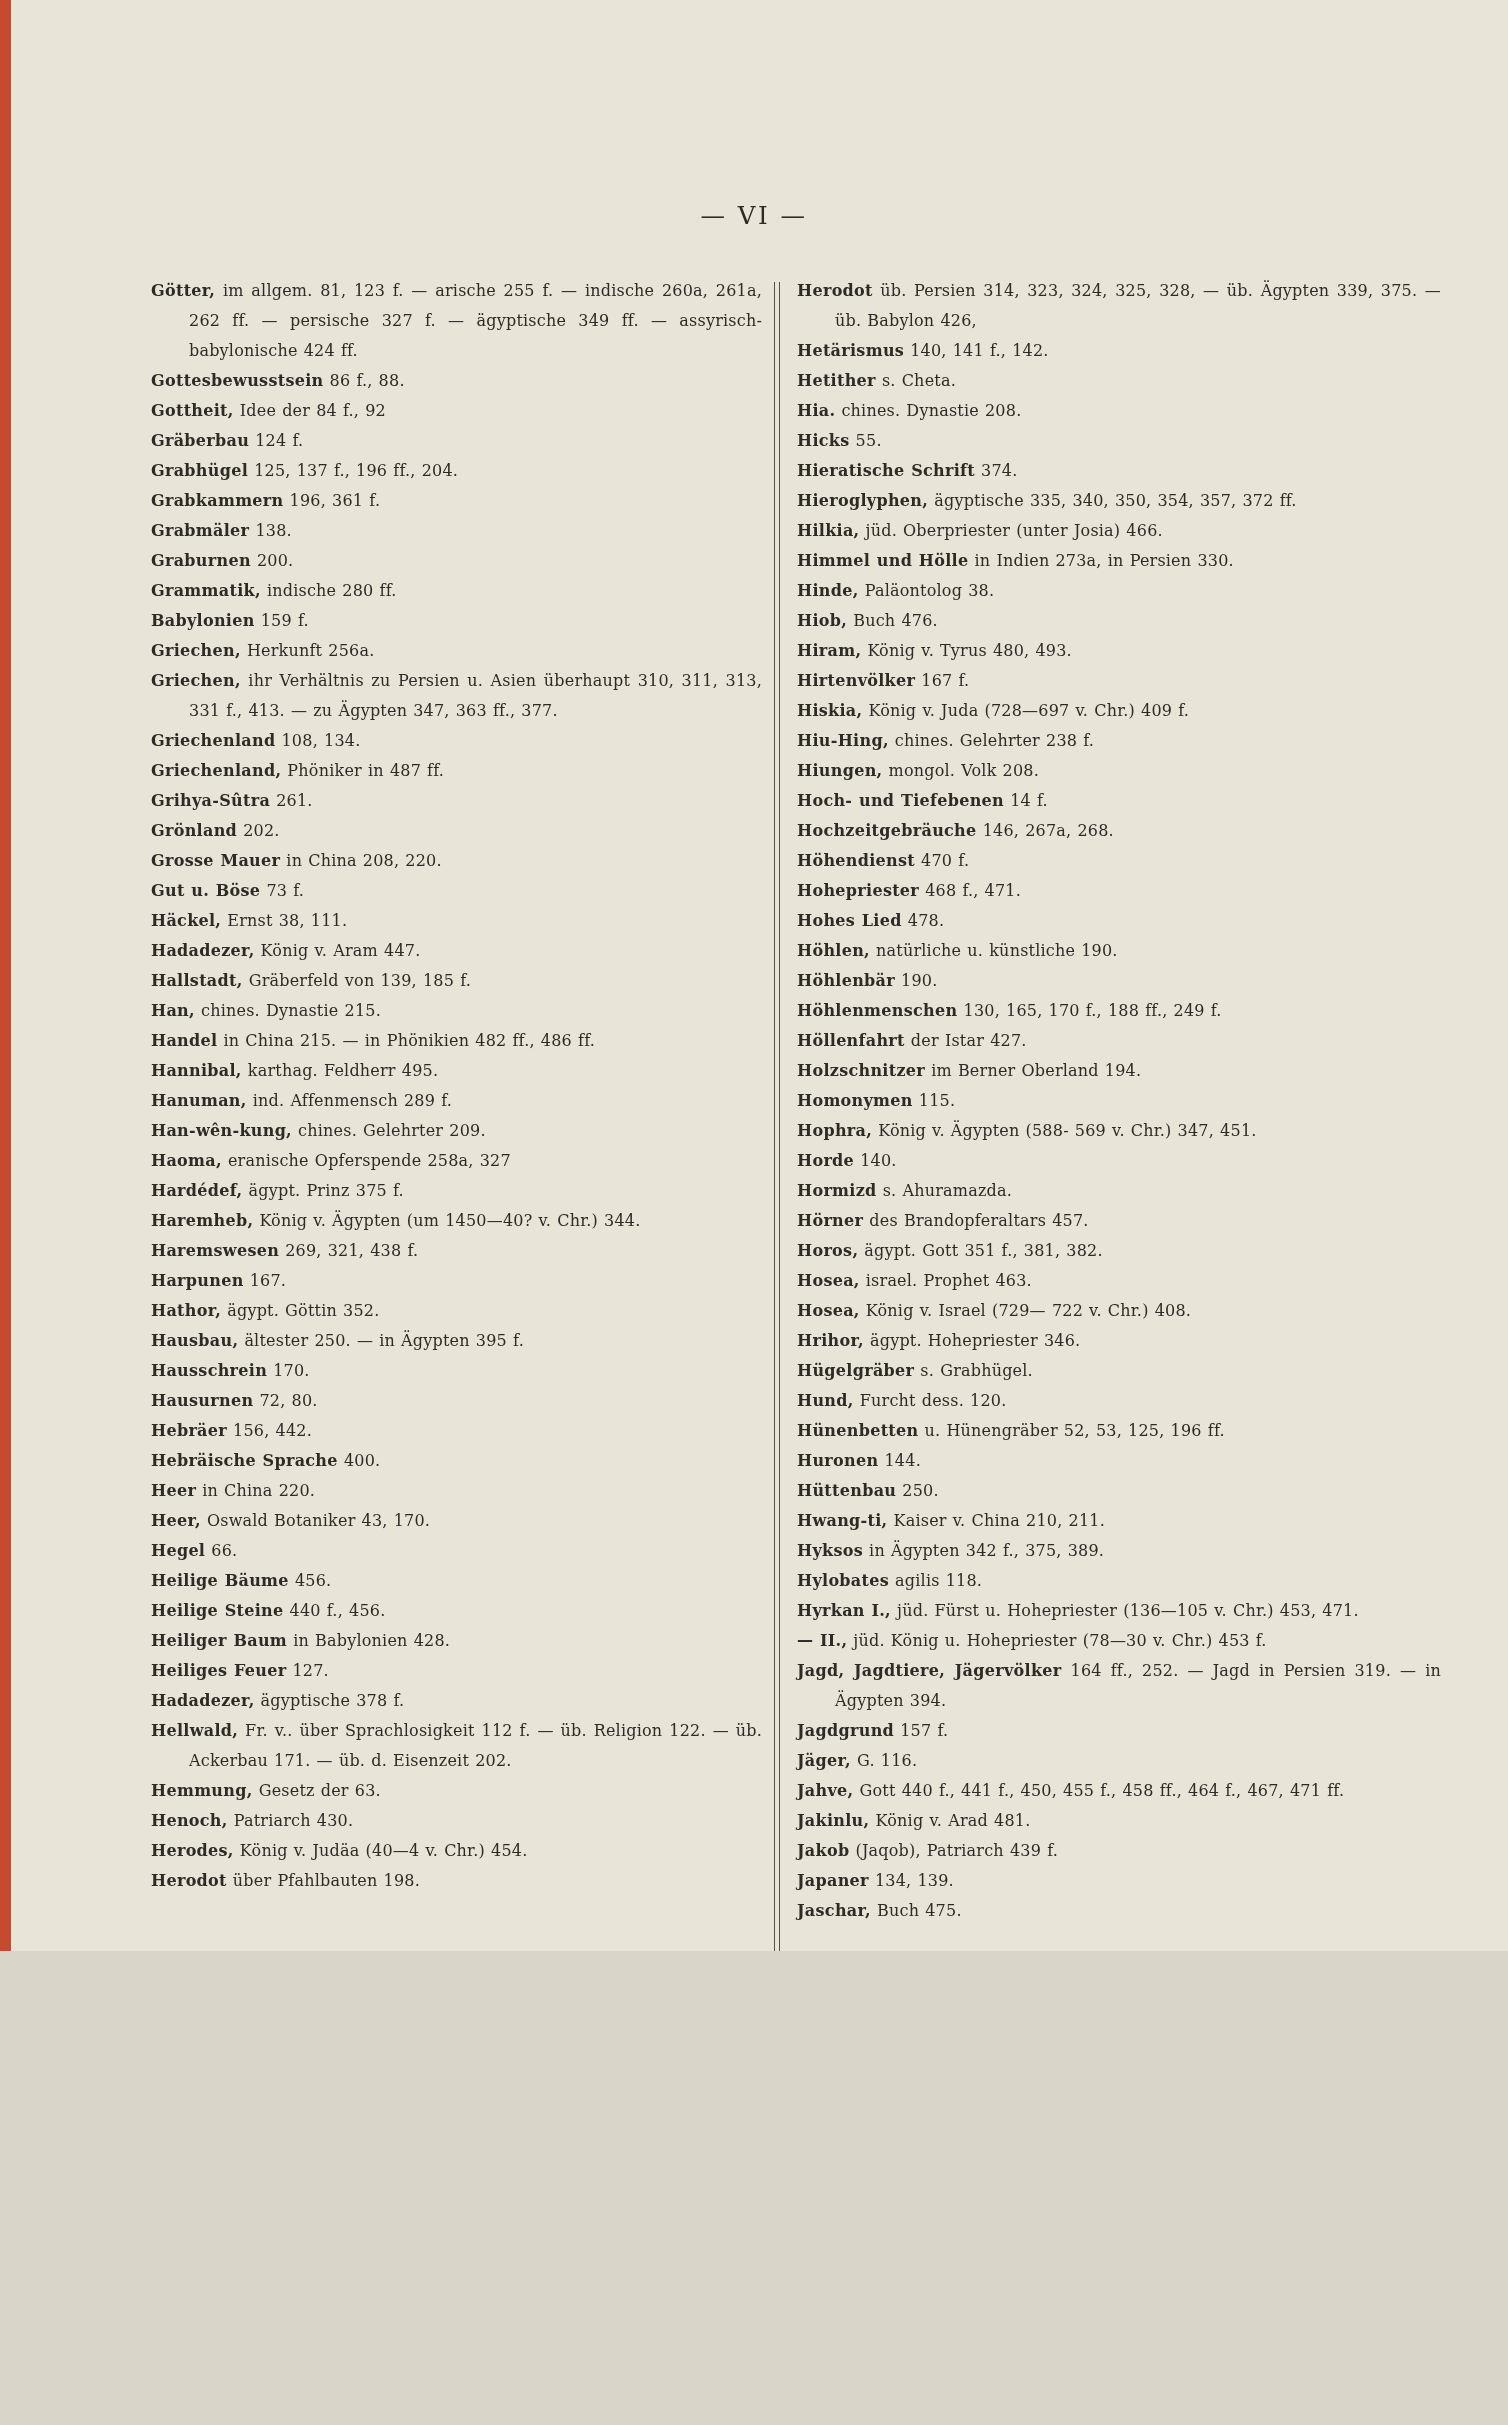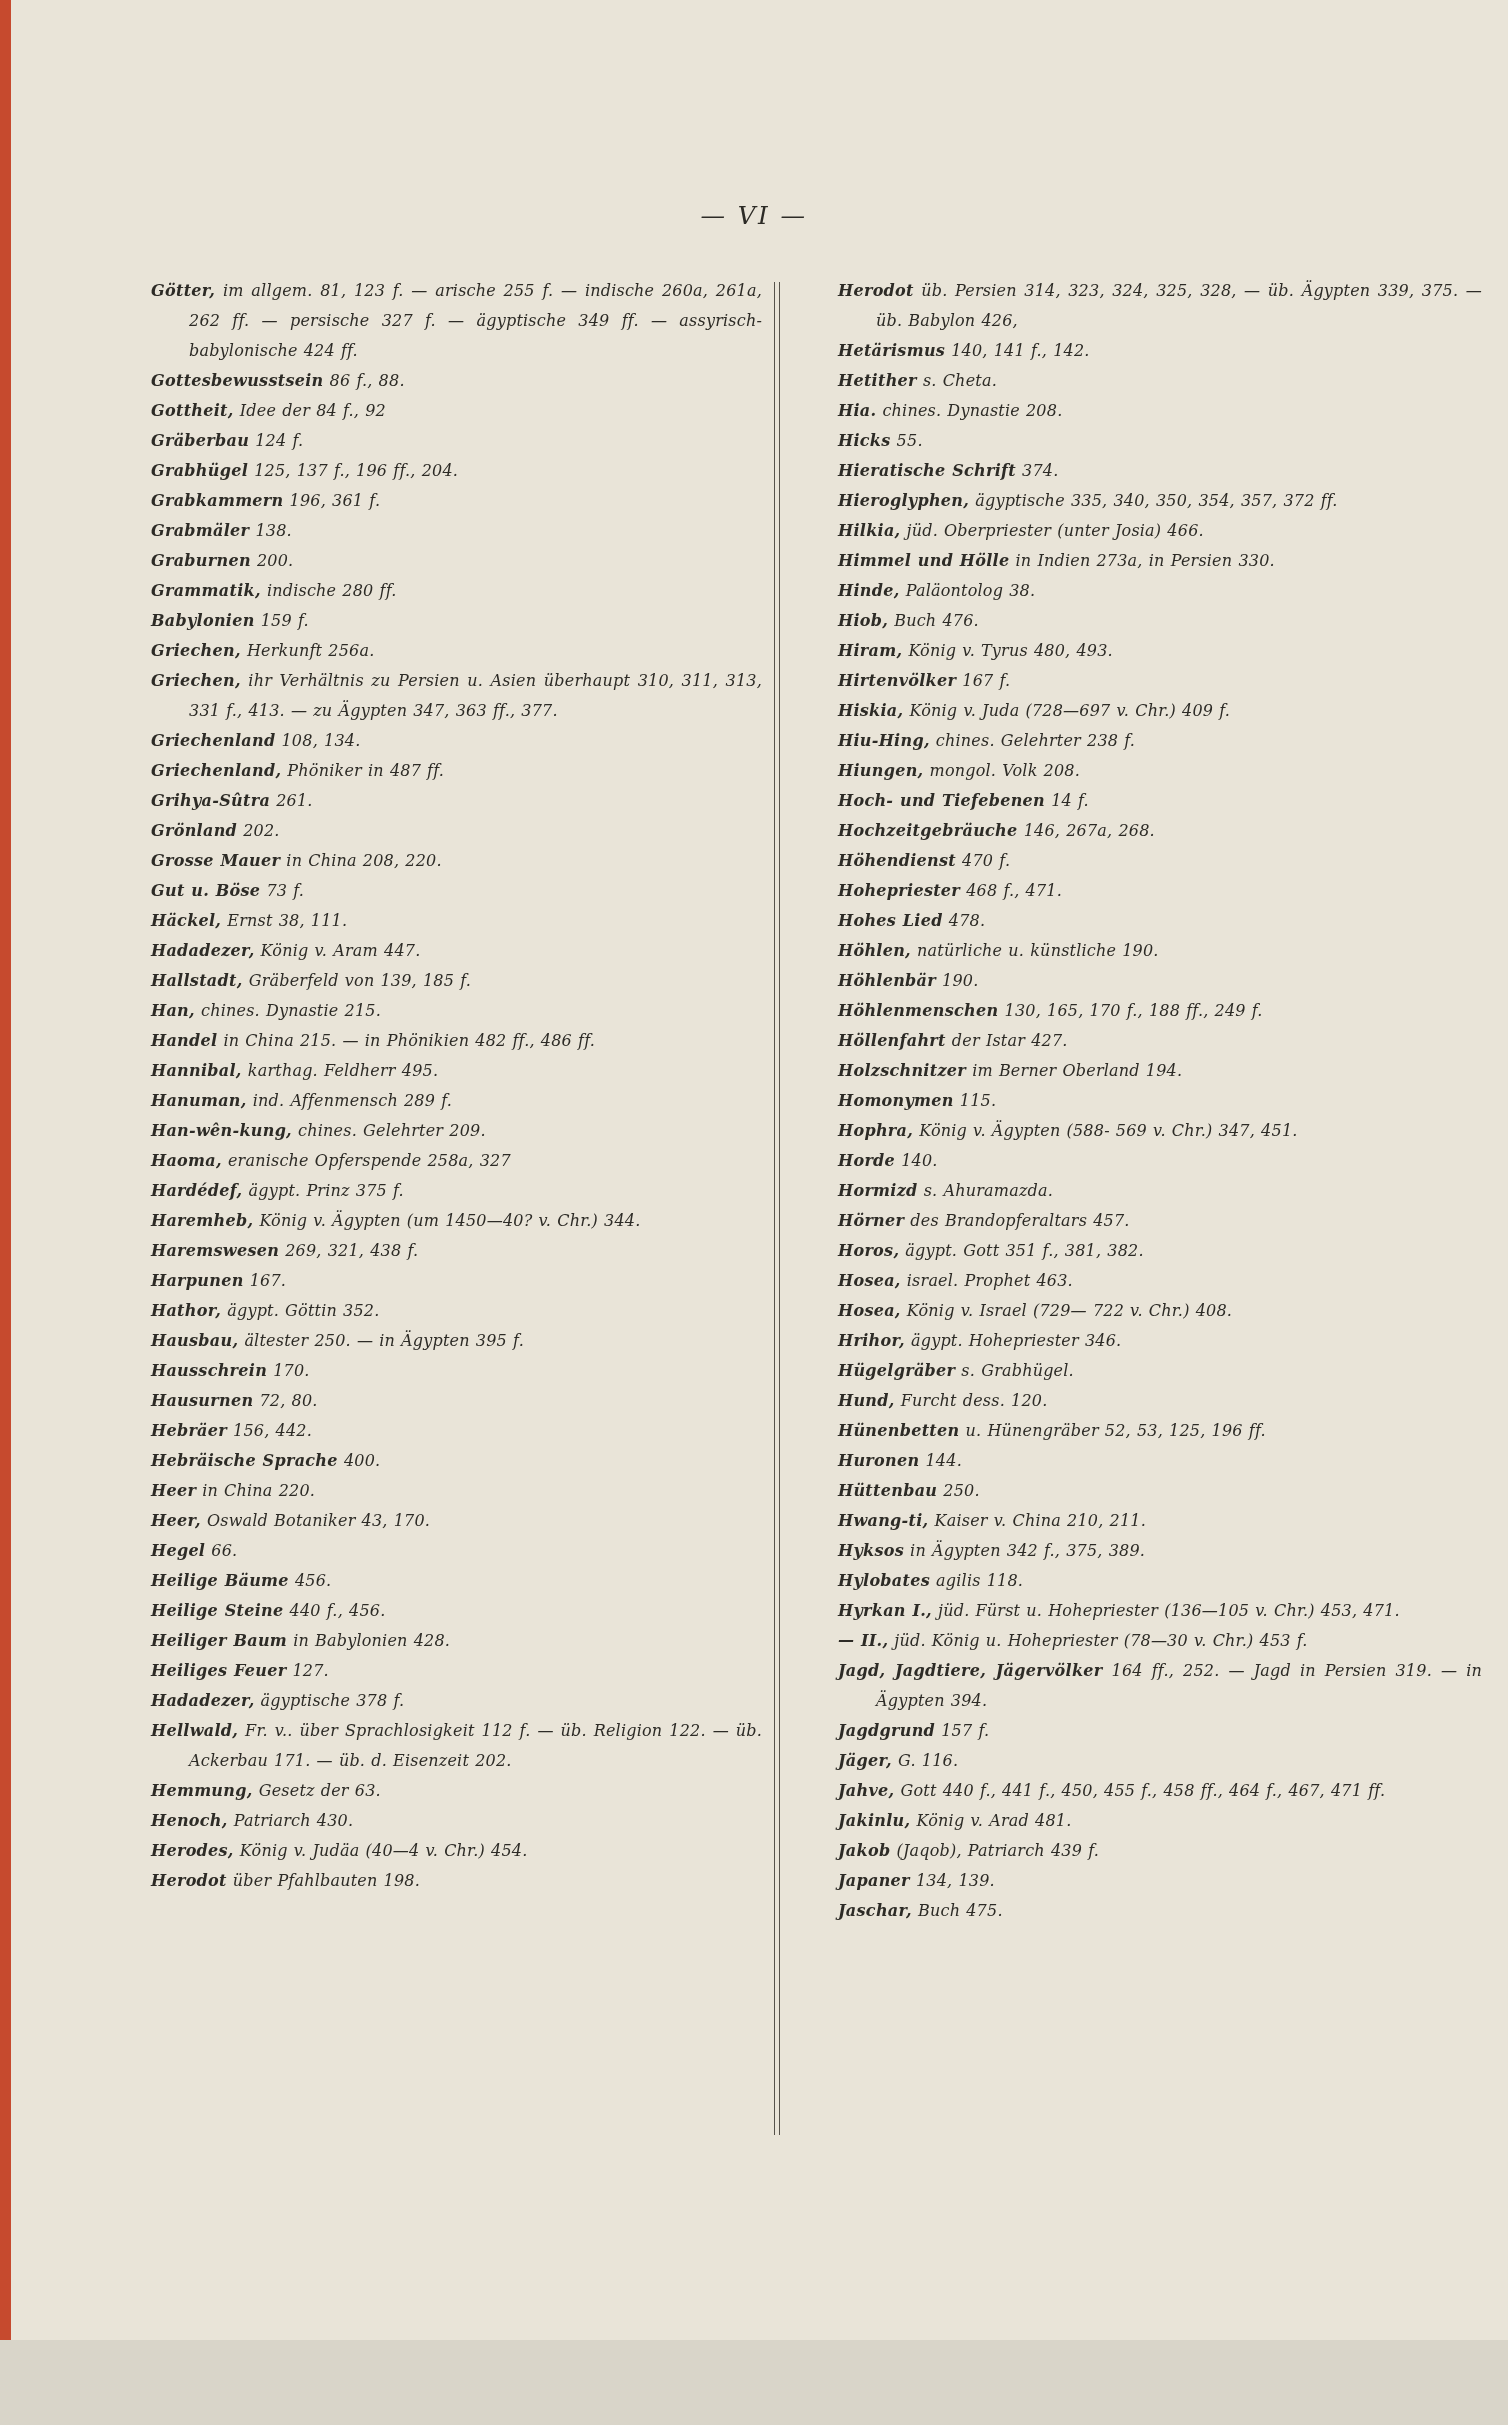--- a/index.html
+++ b/index.html
@@ -3,26 +3,25 @@
 <meta charset="utf-8">
 <style>
   html, body {
     margin: 0;
     padding: 0;
     background: #d9d5c9;
   }
   .page {
     position: relative;
     width: 1508px;
-    height: 2340px;
+    height: 1951px;
     background: #e9e4d8;
     font-family: "DejaVu Serif", "Liberation Serif", serif;
     color: #2d2b26;
     overflow: hidden;
-    font-style: italic;
   }
   .red-edge {
     position: absolute;
     left: 0;
     top: 0;
     width: 10.6px;
     height: 100%;
     background: #c64a2e;
   }
   .page-number {
@@ -41,21 +40,21 @@
     line-height: 30px;
     text-align: justify;
     letter-spacing: 0.2px;
     word-spacing: 0.8px;
   }
   .col-left {
     left: 151px;
     width: 611px;
   }
   .col-right {
-    left: 838px;
+    left: 797px;
     width: 644px;
   }
   .col-divider {
     position: absolute;
     left: 774px;
     top: 282px;
     height: 1853px;
     width: 4.1px;
     border-left: 1.6px solid #56524a;
     border-right: 1.6px solid #56524a;

